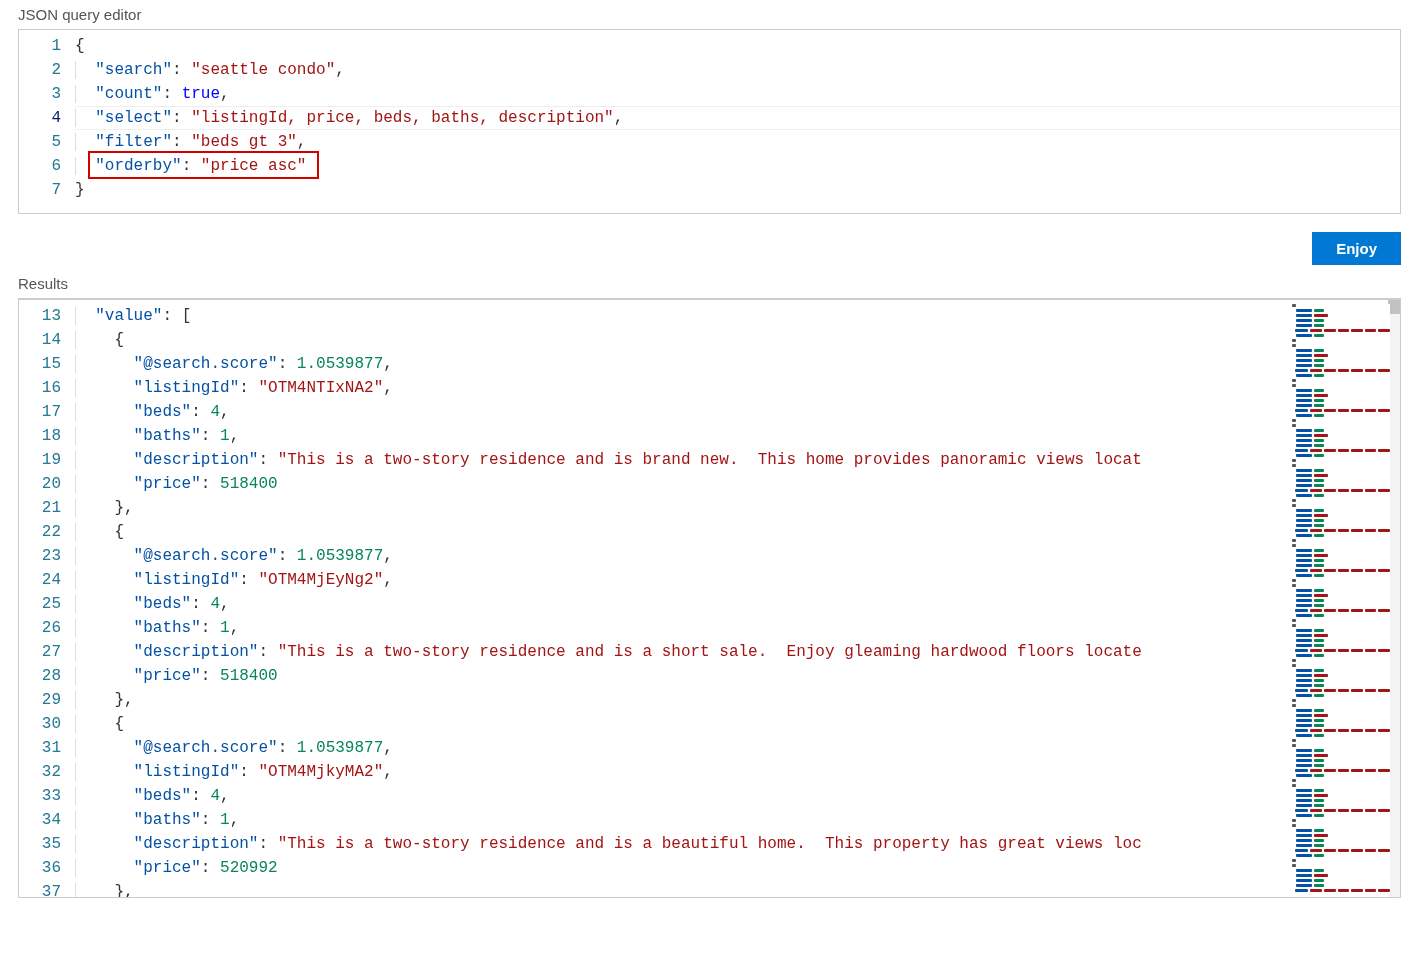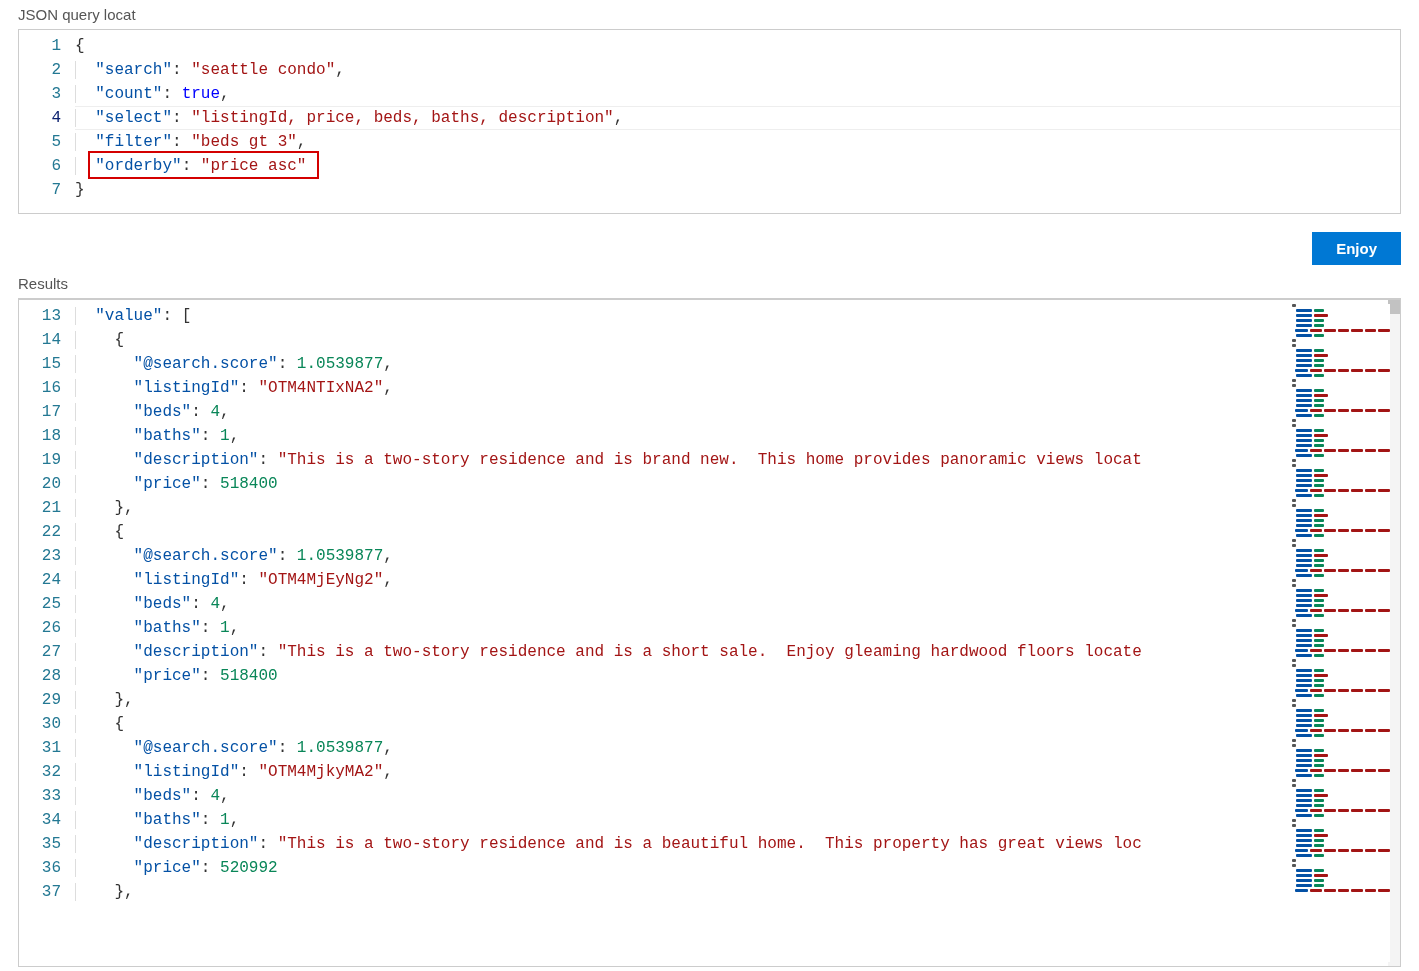--- a/index.html
+++ b/index.html
@@ -21,21 +21,21 @@
     background: #fff;
     position: relative;
     height: 185px;
     overflow: hidden;
   }
   .results-box {
     border: 1px solid #ccc;
     border-top: 2px solid #ccc;
     background: #fff;
     position: relative;
-    height: 669px;
+    height: 600px;
     overflow: hidden;
   }
   .code-area {
     font-family: Consolas, "Courier New", monospace;
     font-size: 16px;
     line-height: 24px;
     white-space: pre;
     display: flex;
     height: 100%;
   }
@@ -128,21 +128,21 @@
   .scrollbar-thumb {
     position: absolute;
     right: 0;
     width: 12px;
     background: #c2c2c2;
   }
 </style>
 </head>
 <body>
 
-<div class="section-label">JSON query locat</div>
+<div class="section-label">JSON query editor</div>
 
 <div class="editor-box">
   <div class="code-area">
     <div class="gutter" id="query-gutter"><div class="ln">1</div><div class="ln">2</div><div class="ln">3</div><div class="ln active">4</div><div class="ln">5</div><div class="ln">6</div><div class="ln">7</div></div>
     <div class="code-body" id="query-body"><div class="active-line-bg" style="top: 76px;"></div><div class="code-line"><span class="tok tok-brace">{</span></div><div class="code-line"><span class="tok" style="color:transparent;border-left:1px solid #ddd;margin-left:0">&nbsp;&nbsp;</span><span class="tok tok-key">"search"</span><span class="tok tok-punc">: </span><span class="tok tok-string">"seattle condo"</span><span class="tok tok-punc">,</span></div><div class="code-line"><span class="tok" style="color:transparent;border-left:1px solid #ddd;margin-left:0">&nbsp;&nbsp;</span><span class="tok tok-key">"count"</span><span class="tok tok-punc">: </span><span class="tok tok-bool">true</span><span class="tok tok-punc">,</span></div><div class="code-line"><span class="tok" style="color:transparent;border-left:1px solid #ddd;margin-left:0">&nbsp;&nbsp;</span><span class="tok tok-key">"select"</span><span class="tok tok-punc">: </span><span class="tok tok-string">"listingId, price, beds, baths, description"</span><span class="tok tok-punc">,</span></div><div class="code-line"><span class="tok" style="color:transparent;border-left:1px solid #ddd;margin-left:0">&nbsp;&nbsp;</span><span class="tok tok-key">"filter"</span><span class="tok tok-punc">: </span><span class="tok tok-string">"beds gt 3"</span><span class="tok tok-punc">,</span></div><div class="code-line"><span class="tok" style="color:transparent;border-left:1px solid #ddd;margin-left:0">&nbsp;&nbsp;</span><span class="tok tok-key">"orderby"</span><span class="tok tok-punc">: </span><span class="tok tok-string">"price asc"</span></div><div class="code-line"><span class="tok tok-brace">}</span></div><div class="highlight-box" style="top: 121px; left: 13.2px; width: 231.2px; height: 28px;"></div></div>
   </div>
 </div>
 
 <div class="toolbar">
   <button class="search-btn">Enjoy</button>

